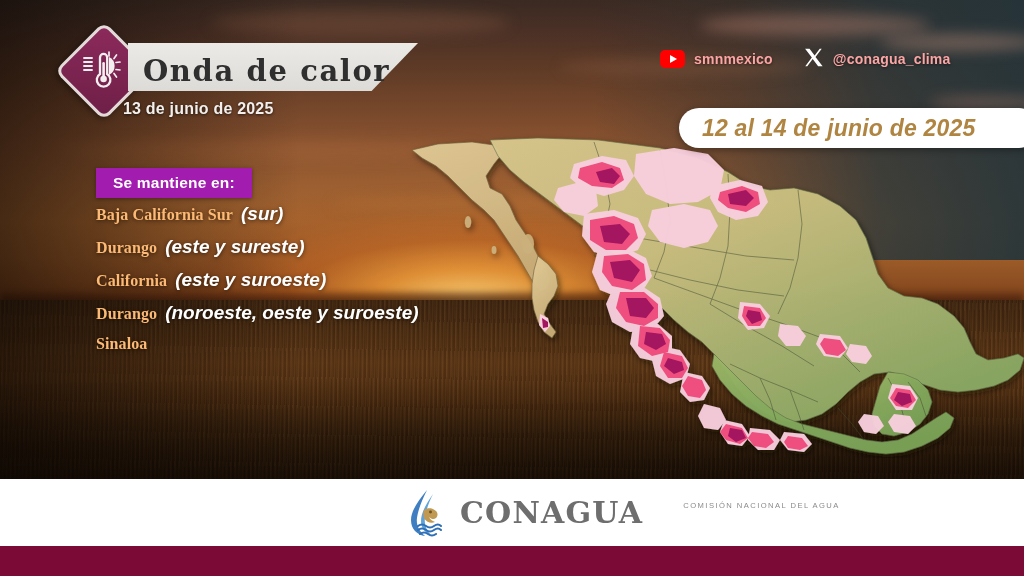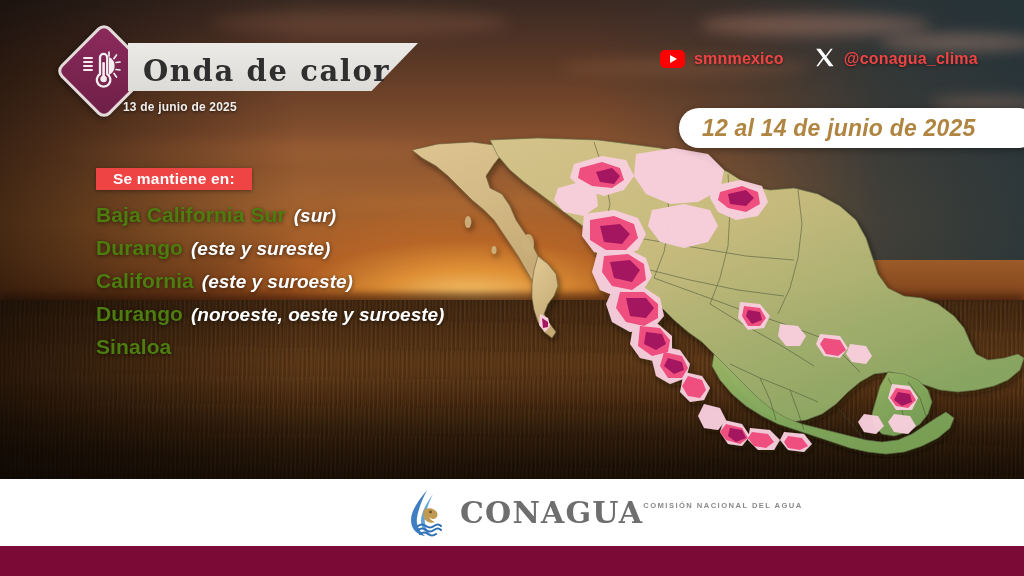--- a/index.html
+++ b/index.html
@@ -160,21 +160,21 @@
     font-family: "DejaVu Serif", "Liberation Serif", serif;
     font-size: 29px;
     font-weight: 700;
     letter-spacing: 1.6px;
     color: #2f2f2f;
     white-space: nowrap;
   }
   .title-date {
     position: absolute;
     left: 123px; top: 100px;
-    font-size: 12px;
+    font-size: 16px;
     font-weight: 700;
     color: #f2efec;
     letter-spacing: 0.2px;
     text-shadow: 0 1px 3px rgba(0,0,0,0.65);
     white-space: nowrap;
   }
 
   
   .social {
     position: absolute;
@@ -185,23 +185,23 @@
     gap: 0px;
   }
   .social-item {
     display: flex;
     align-items: center;
     gap: 9px;
     margin-right: 30px;
   }
   .social-item:last-child { margin-right: 8px; }
   .social-label {
-    font-size: 16px;
-    font-weight: 700;
-    color: #ef4444;
+    font-size: 14px;
+    font-weight: 700;
+    color: #fca5a5;
     letter-spacing: 0.2px;
     text-shadow: 0 1px 3px rgba(0,0,0,0.55);
     white-space: nowrap;
   }
   .yt-badge {
     width: 25px; height: 18px;
     background: #ff0000;
     border-radius: 5px;
     display: flex;
     align-items: center;
@@ -235,23 +235,23 @@
     font-weight: 700;
     color: #b08542;
     letter-spacing: 0.2px;
     white-space: nowrap;
   }
 
   
   .keep-badge {
     position: absolute;
     left: 96px; top: 168px;
-    height: 22px;
+    height: 30px;
     padding: 0 17px 0 17px;
-    background: #ef4444;
+    background: #a21caf;
     display: flex;
     align-items: center;
     box-shadow: 0 1px 4px rgba(0,0,0,0.4);
   }
   .keep-badge span {
     font-size: 15.5px;
     font-weight: 700;
     color: #ffffff;
     letter-spacing: 0.2px;
     white-space: nowrap;
@@ -264,25 +264,26 @@
     width: 430px;
   }
   .state-row {
     display: flex;
     align-items: baseline;
     gap: 8px;
     height: 33px;
     white-space: nowrap;
   }
   .state-name {
-    font-size: 21px;
-    font-weight: 700;
-    color: #4d7c0f;
+    font-size: 16px;
+    font-weight: 700;
+    color: #fdba74;
     letter-spacing: 0.1px;
     text-shadow: 0 1px 4px rgba(0,0,0,0.6);
+    font-family: Liberation Serif, serif;
   }
   .state-note {
     font-size: 19px;
     font-style: italic;
     font-weight: 700;
     color: #ffffff;
     text-shadow: 0 1px 4px rgba(0,0,0,0.6);
   }
   .state-note:empty { display: none; }
 
@@ -320,25 +321,26 @@
   .logo-word {
     font-family: "DejaVu Serif", "Liberation Serif", serif;
     font-size: 30px;
     font-weight: 700;
     color: #6e6e6e;
     letter-spacing: 1.2px;
     line-height: 1.02;
   }
   .logo-sub {
     font-size: 7.6px;
-    font-weight: 700;
+    font-weight: 400;
     color: #8a8a8a;
     letter-spacing: 1.45px;
     margin-top: 3px;
     white-space: nowrap;
+    margin-left: 40px;
   }
 </style>
 </head>
 <body>
 
 <div id="stage">
 
   <div class="bg-sky"></div>
   <div class="bg-sky-rt"></div>
   <div class="cloud c1"></div>

